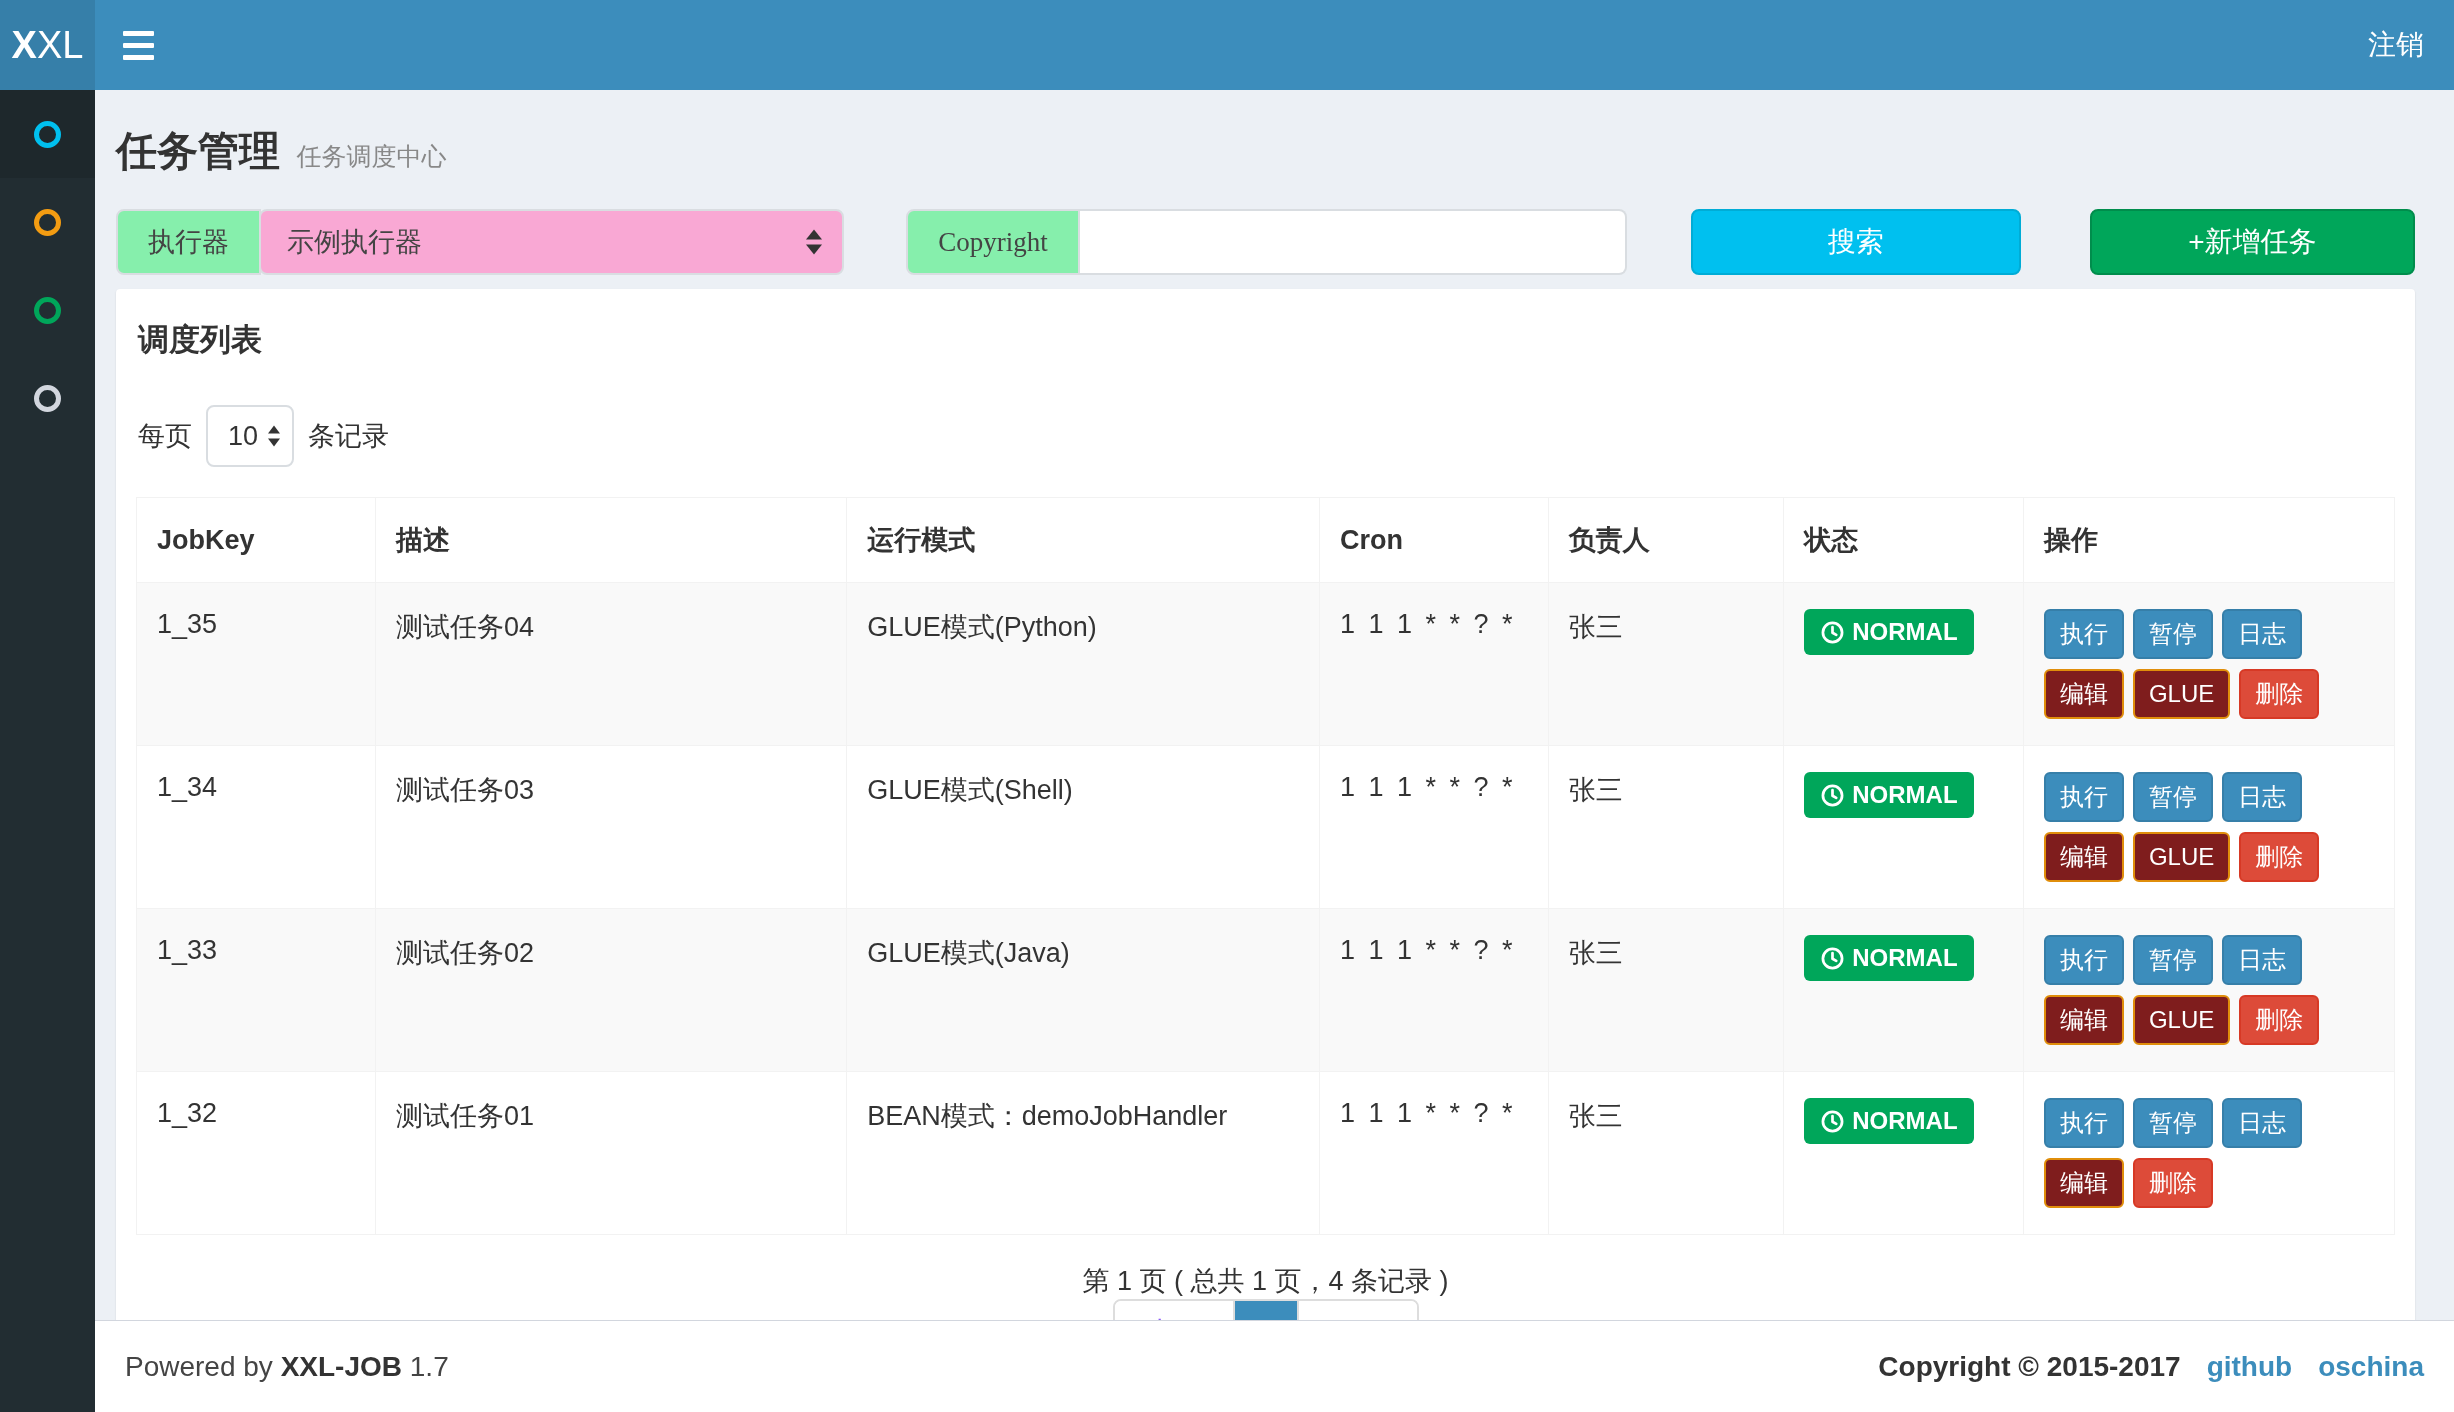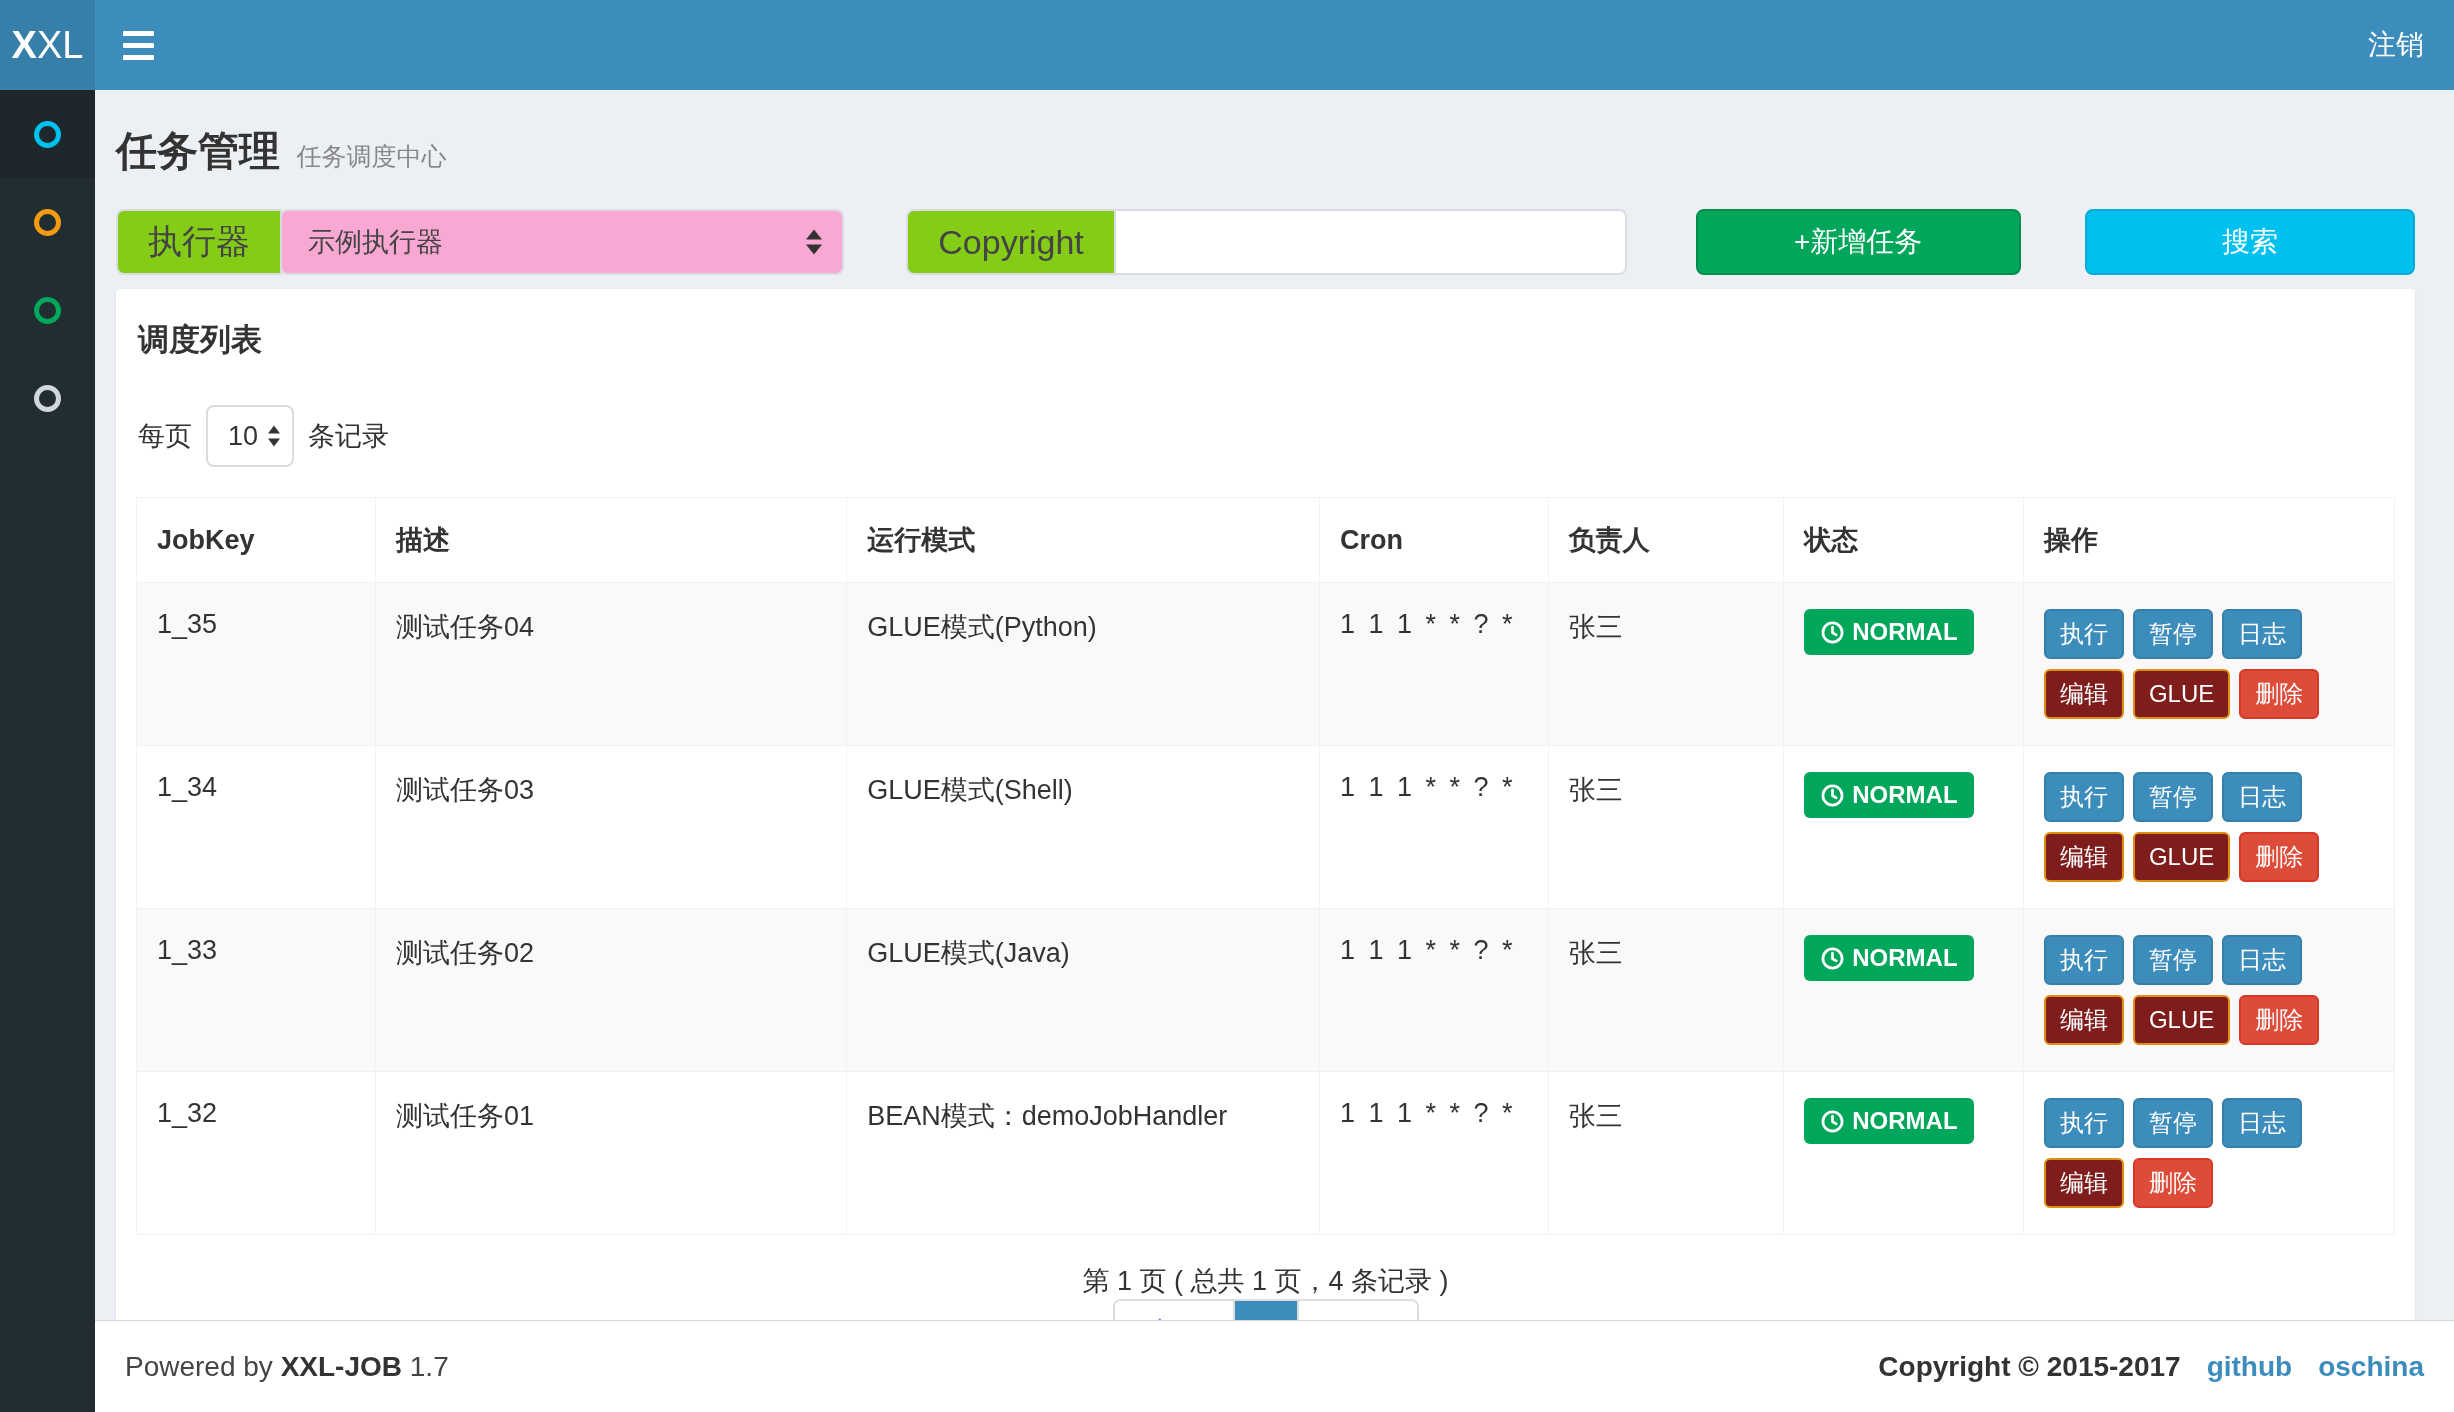--- a/index.html
+++ b/index.html
@@ -24,21 +24,21 @@
 
   
   .main { position:absolute; top:90px; left:86px; width:2359px; height:1230px; background:#ecf0f5; padding:30px 30px 0 30px; }
   .page-header { margin:4px 0 30px 0; }
   .page-title { display:inline; font-size:41px; font-weight:600; color:#333; }
   .page-subtitle { font-size:25px; color:#888; margin-left:12px; }
 
   
   .filter-row { display:flex; align-items:center; margin-bottom:14px; }
   .input-group { display:flex; height:66px; }
-  .ig-addon { display:flex; align-items:center; padding:0 30px; background:#84cc16; border:2px solid #d9dde1; border-radius:8px 0 0 8px; font-size:34px; color:#444; white-space:nowrap; }
+  .ig-addon { display:flex; align-items:center; padding:0 30px; background:#86efac; border:2px solid #d9dde1; border-radius:8px 0 0 8px; font-size:27px; color:#444; white-space:nowrap;font-family:Liberation Serif, serif; }
   .ig-select { position:relative; display:flex; align-items:center; background:#f9a8d4; border:2px solid #d9dde1; border-radius:8px; margin-left:-2px; padding:0 60px 0 26px; font-size:27px; color:#444; cursor:pointer; }
   .ig-input { background:#fff; border:2px solid #d9dde1; border-left:none; border-radius:0 8px 8px 0; font-size:27px; color:#444; padding:0 24px; outline:none; }
   .caret-ud { position:absolute; right:20px; top:50%; transform:translateY(-50%); display:flex; flex-direction:column; align-items:center; gap:5px; }
   .caret-ud i { display:block; width:0; height:0; border-left:8px solid transparent; border-right:8px solid transparent; }
   .caret-ud i.up { border-bottom:10px solid #333; }
   .caret-ud i.down { border-top:10px solid #333; }
   .caret-sm i { border-left-width:6px; border-right-width:6px; }
   .caret-sm i.up { border-bottom-width:8px; }
   .caret-sm i.down { border-top-width:8px; }
   .btn { display:flex; align-items:center; justify-content:center; height:66px; border-radius:8px; font-size:28px; color:#fff; cursor:pointer; border:2px solid transparent; }
@@ -133,22 +133,22 @@
         <span class="caret-ud">
             <i class="up"></i>
             <i class="down"></i>
           </span>
       </div>
     </div>
     <div class="input-group" style="width:722px; margin-left:62px;">
       <div class="ig-addon" style="border-radius:8px 0 0 8px;">Copyright</div>
       <input class="ig-input" style="flex: 1 1 0%;" value="">
     </div>
+    <div class="btn btn-search">搜索</div>
     <div class="btn btn-add">+新增任务</div>
-    <div class="btn btn-search">搜索</div>
   </div>
 
   <div class="panel">
     <div class="panel-title">调度列表</div>
 
     <div class="pagesize-row">
       <span>每页</span>
       <div class="pagesize-select">
         <span>10</span>
         <span class="caret-ud caret-sm">

